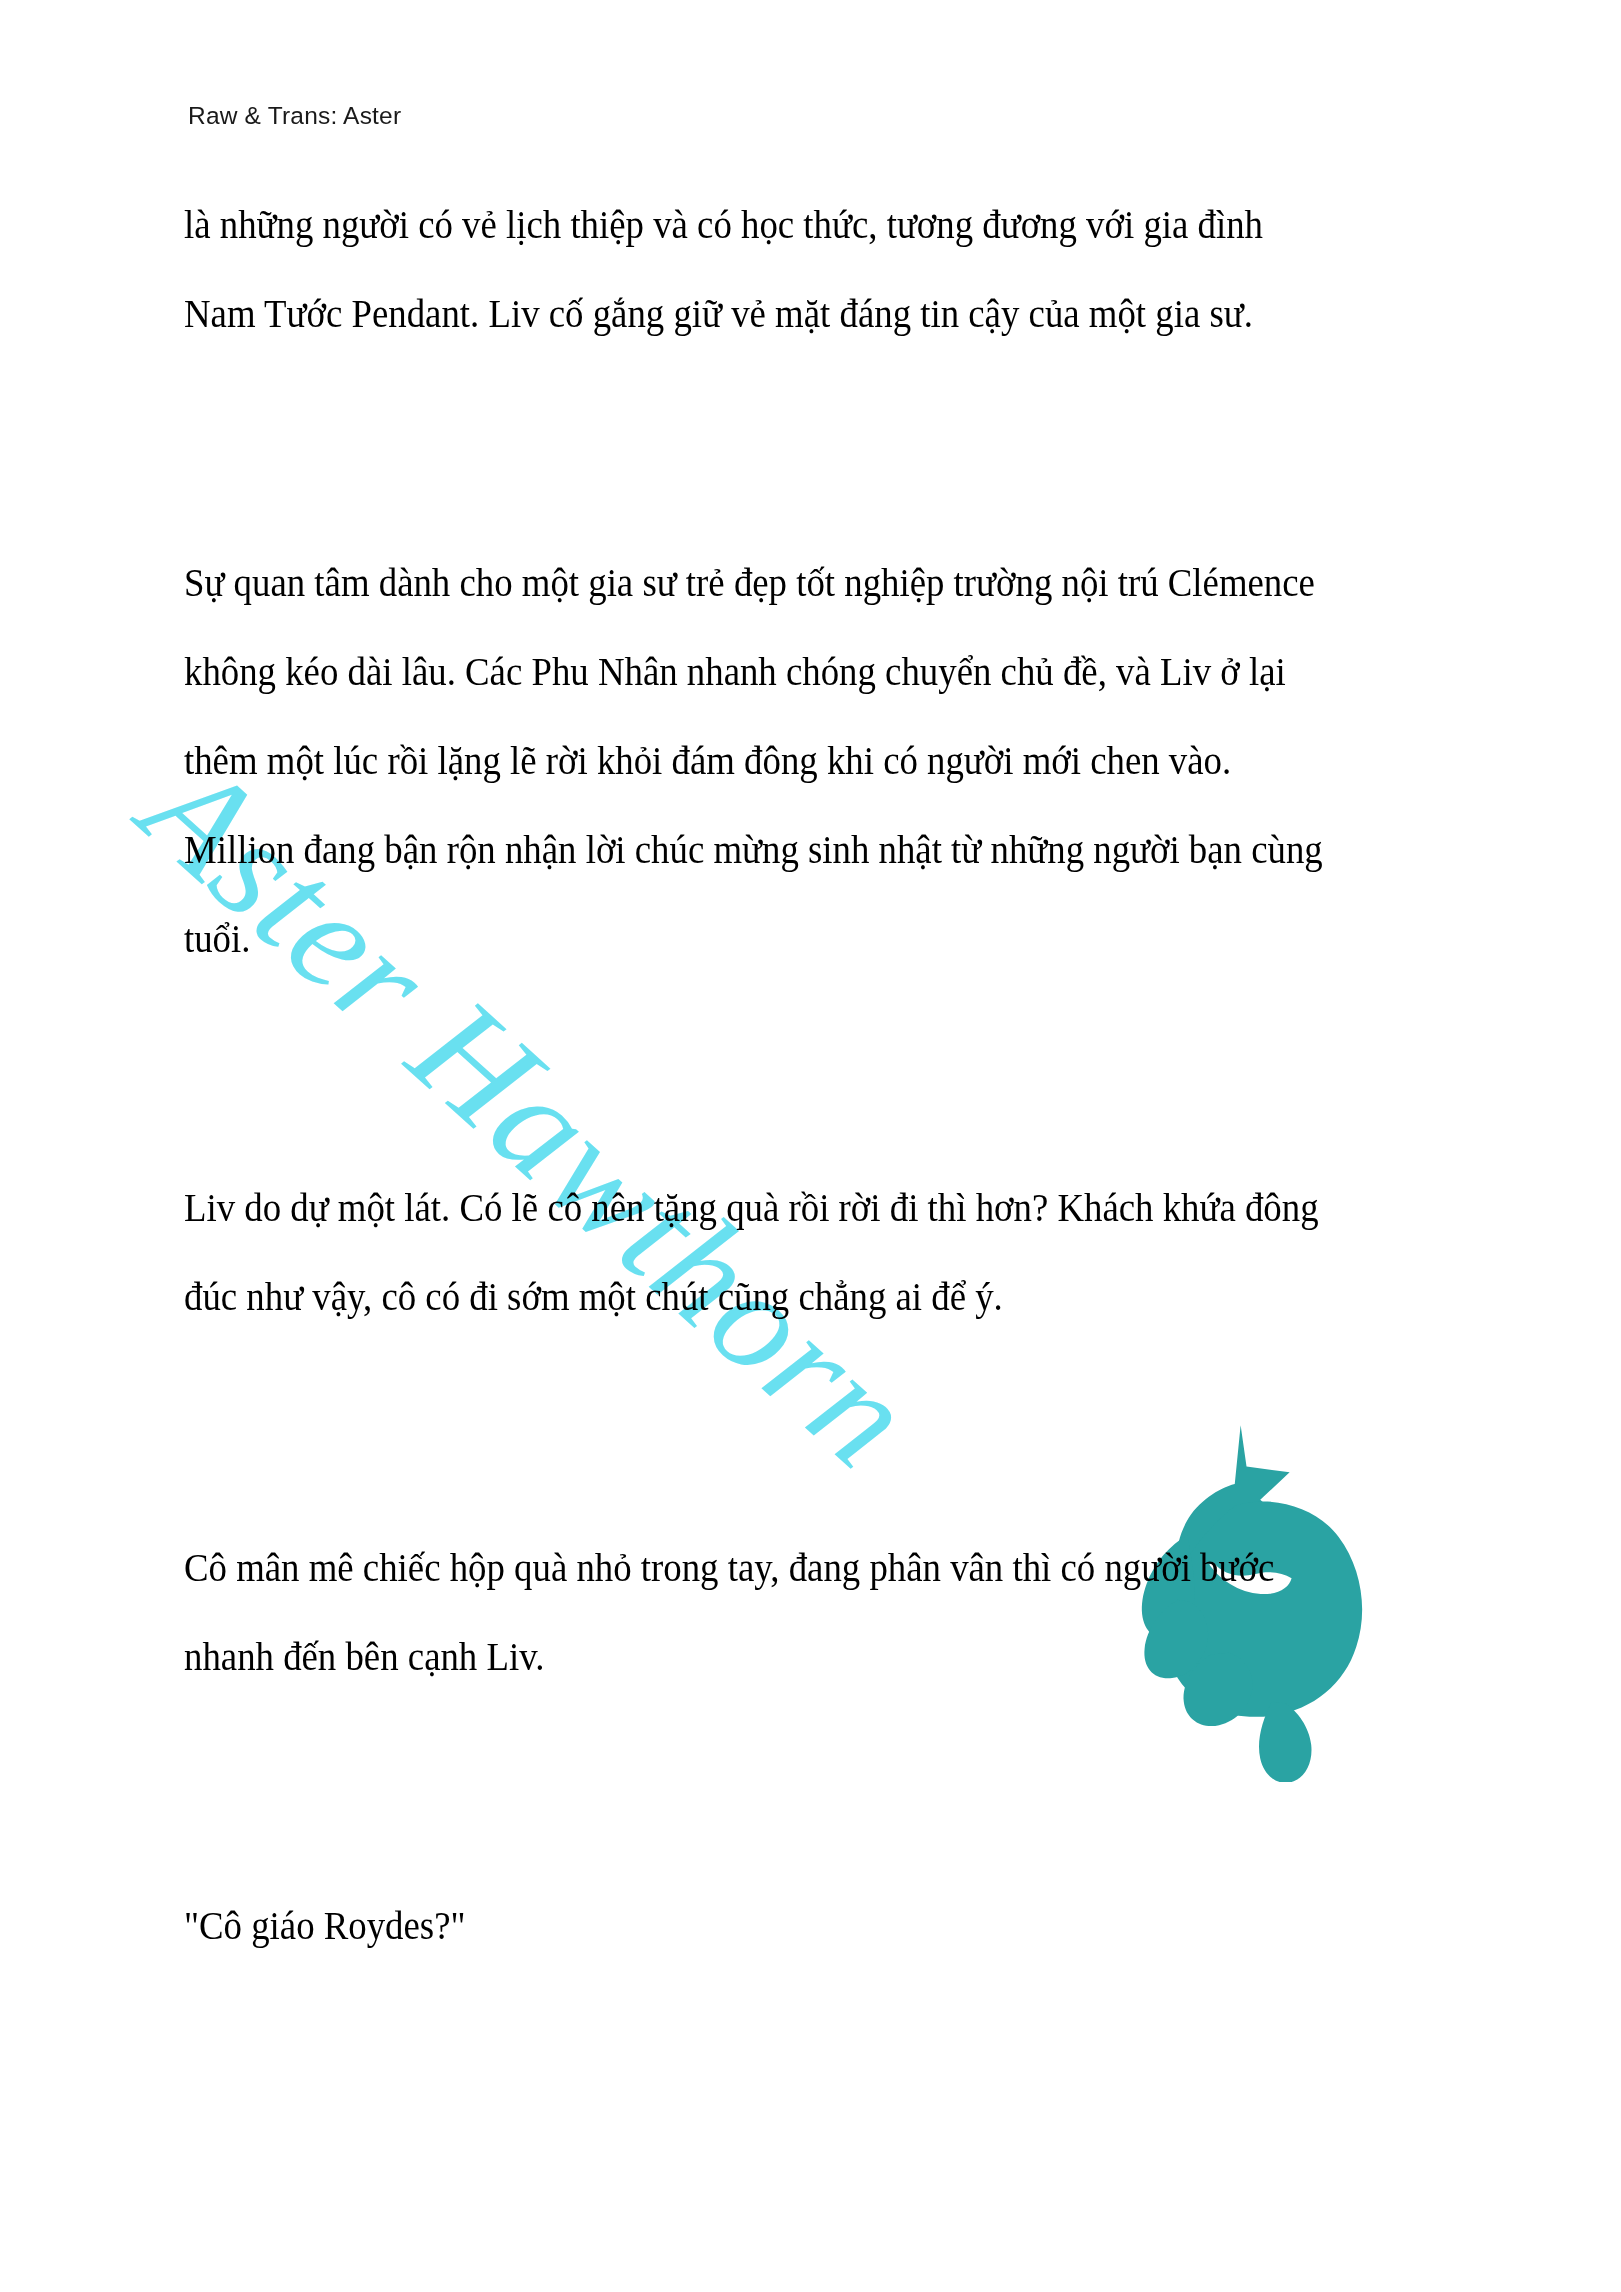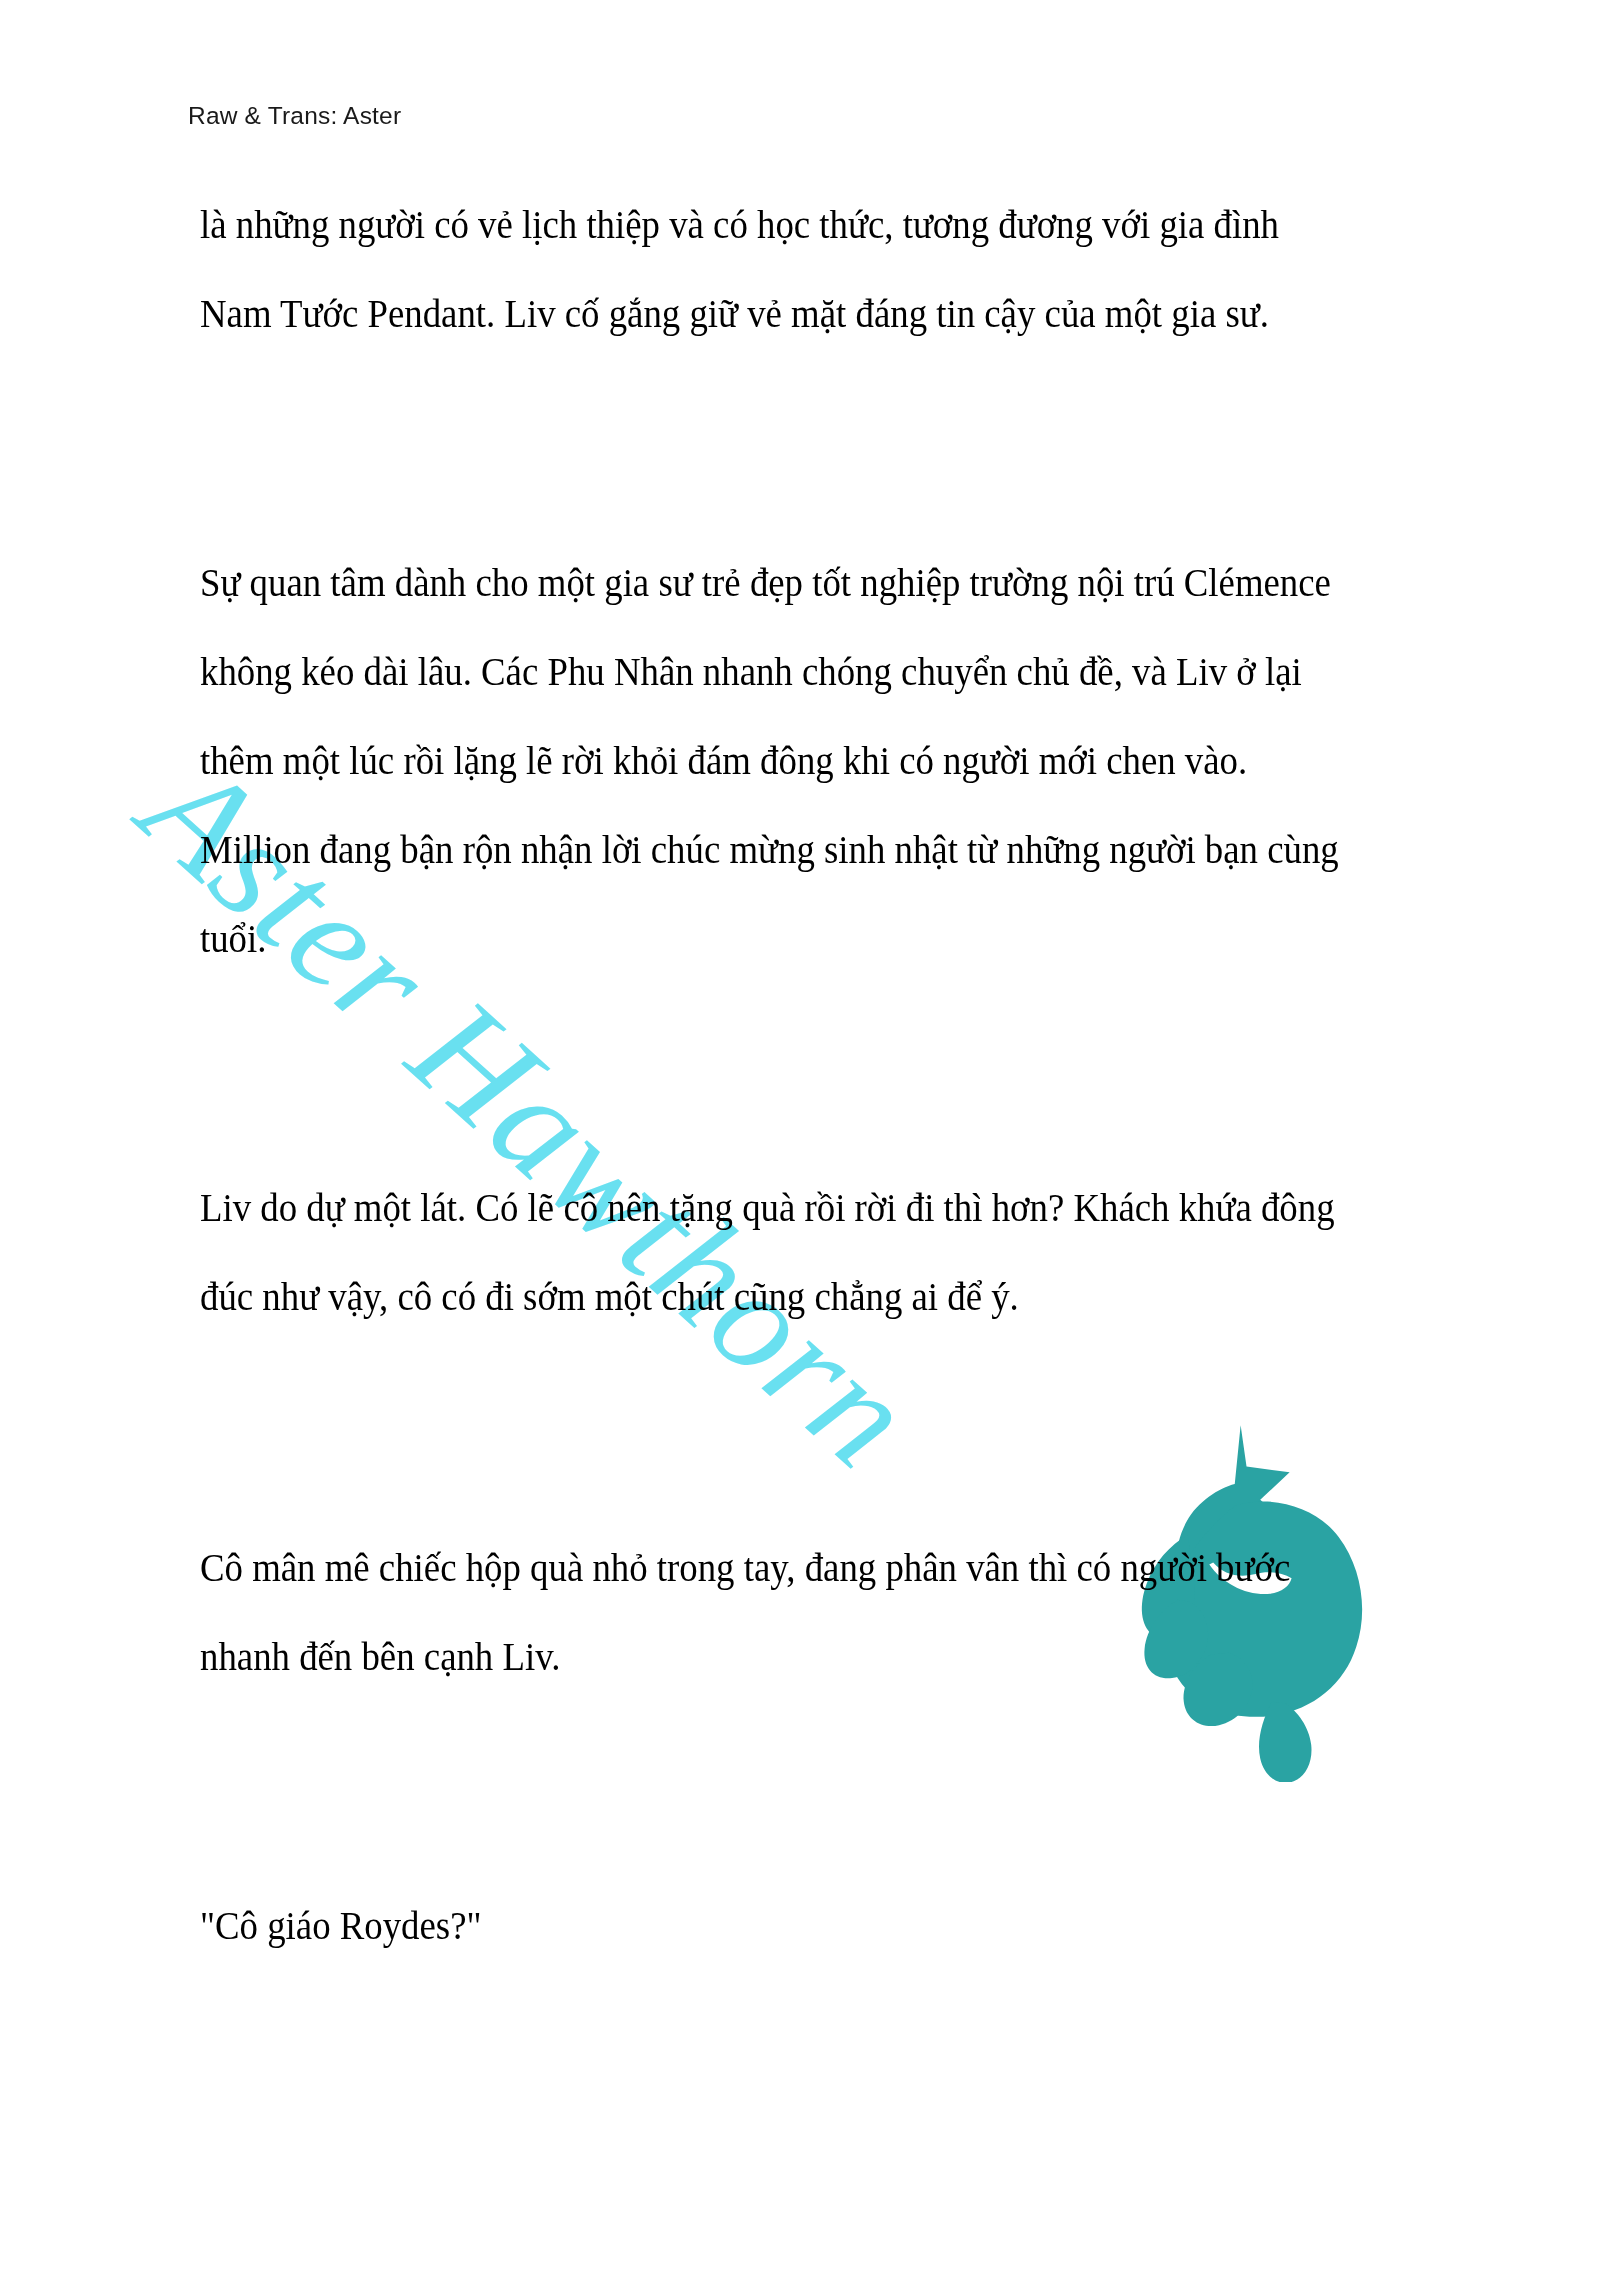--- a/index.html
+++ b/index.html
@@ -25,21 +25,21 @@
     font-family: "Liberation Sans", "DejaVu Sans", sans-serif;
     font-size: 24.5px;
     letter-spacing: 0.2px;
     color: #1a1a1a;
     white-space: nowrap;
   }
 
   
   .content {
     position: absolute;
-    left: 200px;
+    left: 184px;
     top: 180px;
     width: 1245px;
     z-index: 3;
   }
   .para {
     font-family: "Liberation Serif", "DejaVu Serif", serif;
     font-size: 40px;
     line-height: 89px;
     color: #000000;
     margin: 0 0 0 0;

